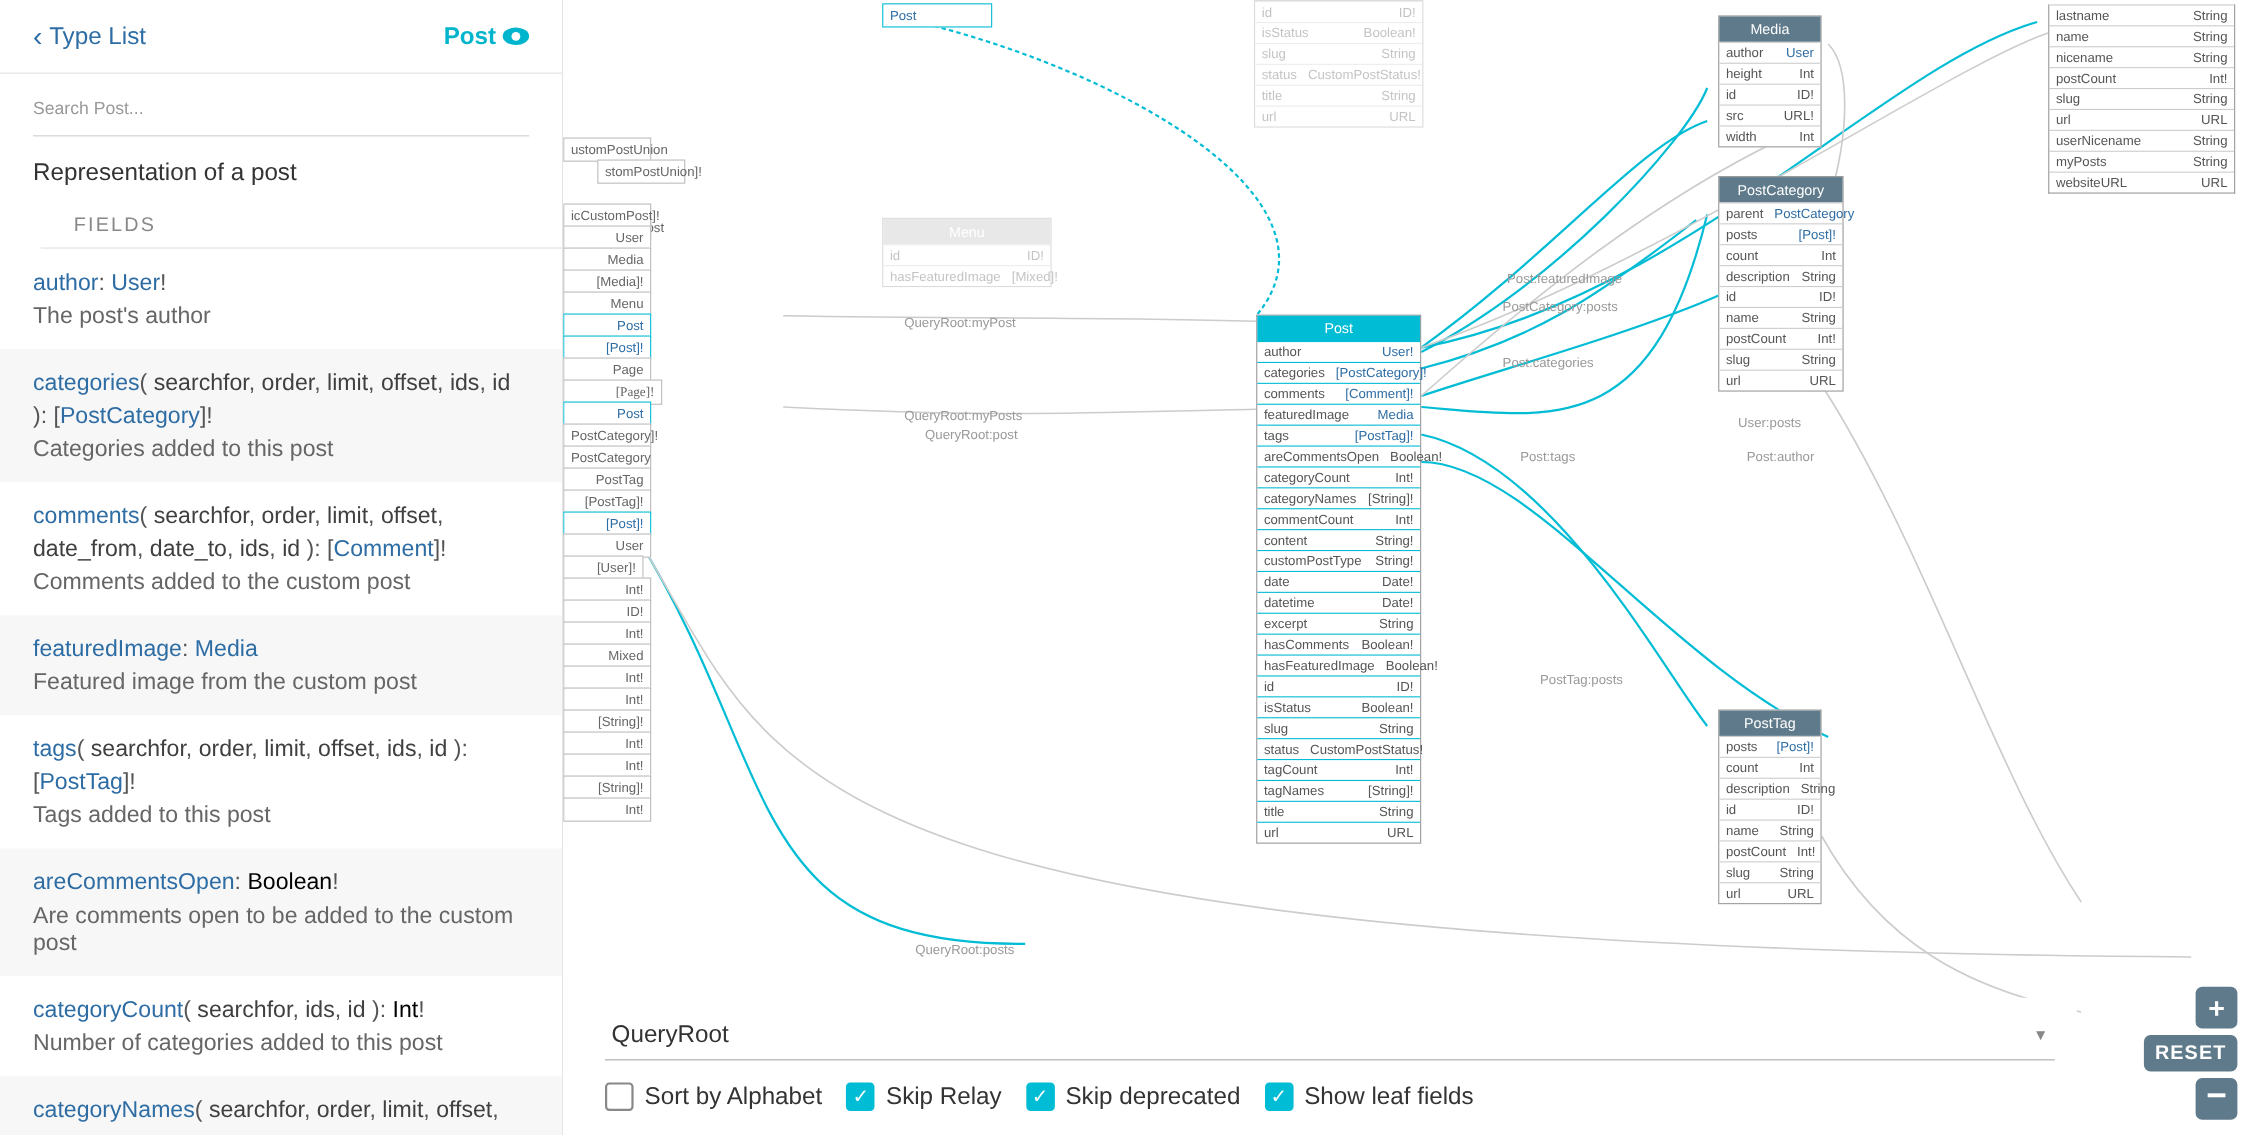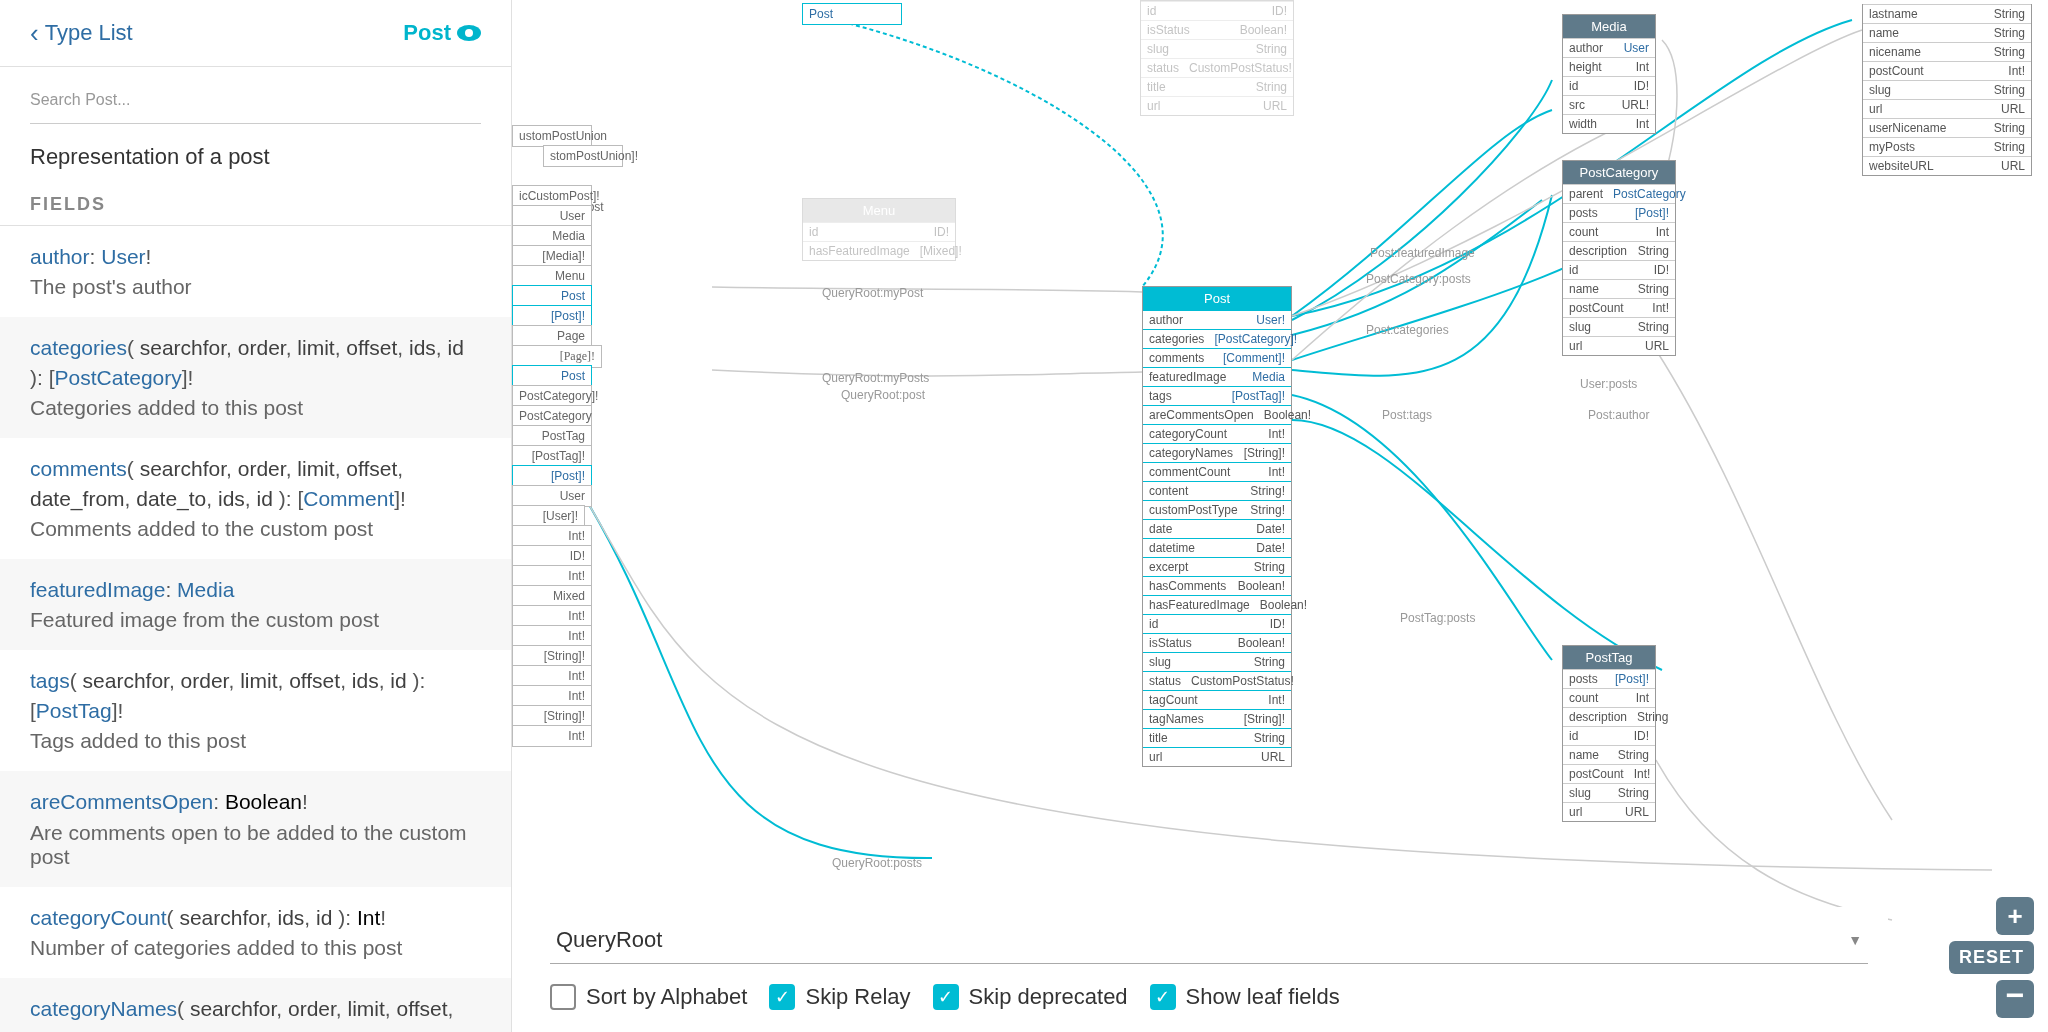--- a/index.html
+++ b/index.html
@@ -9,21 +9,21 @@
 .sidebar-header { display: flex; justify-content: space-between; align-items: center; padding: 20px 30px 20px 30px; border-bottom: 1px solid #e0e0e0; }
 .back-link { color: #2e6da4; font-size: 22px; display: flex; align-items: center; gap: 6px; cursor: pointer; }
 .back-link .chev { font-size: 26px; line-height: 1; }
 .type-badge { display: flex; align-items: center; gap: 6px; color: #00b5cc; font-size: 22px; font-weight: 600; }
 .eye-icon { width: 24px; height: 16px; background: #00b5cc; border-radius: 50% / 50%; position: relative; }
 .eye-icon::after { content: ''; position: absolute; width: 8px; height: 8px; background: #fff; border-radius: 50%; top: 4px; left: 8px; }
 .search-box { padding: 10px 30px 0 30px; }
 .search-input { width: 100%; border: none; border-bottom: 1px solid #ccc; padding: 14px 0; font-size: 16px; color: #555; outline: none; }
 .search-input::placeholder { color: #999; }
 .description { padding: 20px 30px 14px 30px; font-size: 22px; color: #333; }
-.fields-heading { padding: 10px 30px; color: #888; letter-spacing: 2px; font-weight: 700; font-size: 18px; border-bottom: 1px solid #e0e0e0; }
+.fields-heading { padding: 10px 30px; color: #888; letter-spacing: 2px; font-weight: 400; font-size: 18px; border-bottom: 1px solid #e0e0e0; margin-left: 37px; }
 .fields-list { overflow-y: auto; flex: 1; }
 .field-item { padding: 16px 30px 18px 30px; border-bottom: 0; }
 .field-item.alt { background: #f7f7f7; }
 .field-sig { font-size: 21px; line-height: 1.4; margin-bottom: 4px; }
 .fname { color: #2e6da4; }
 .farg { color: #404040; }
 .ftype-link { color: #2e6da4; }
 .ftype-scalar { color: #000000; }
 .punct { color: #555; }
 .field-desc { font-size: 21px; color: #666; }

